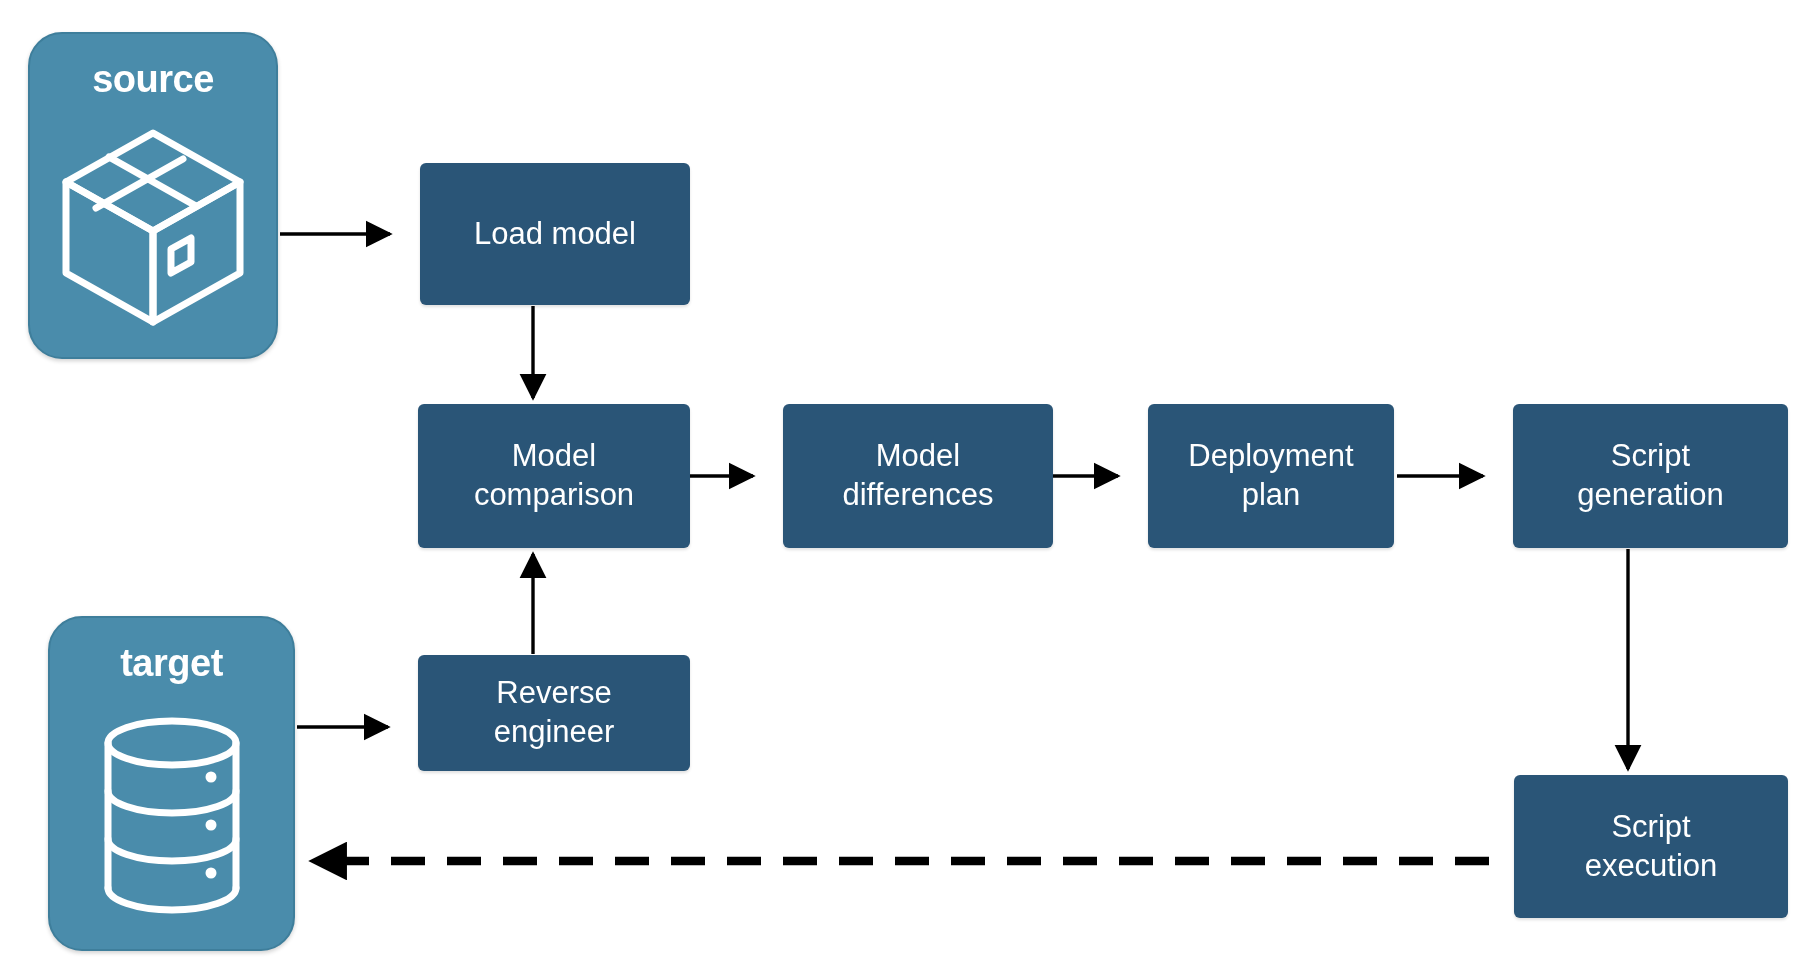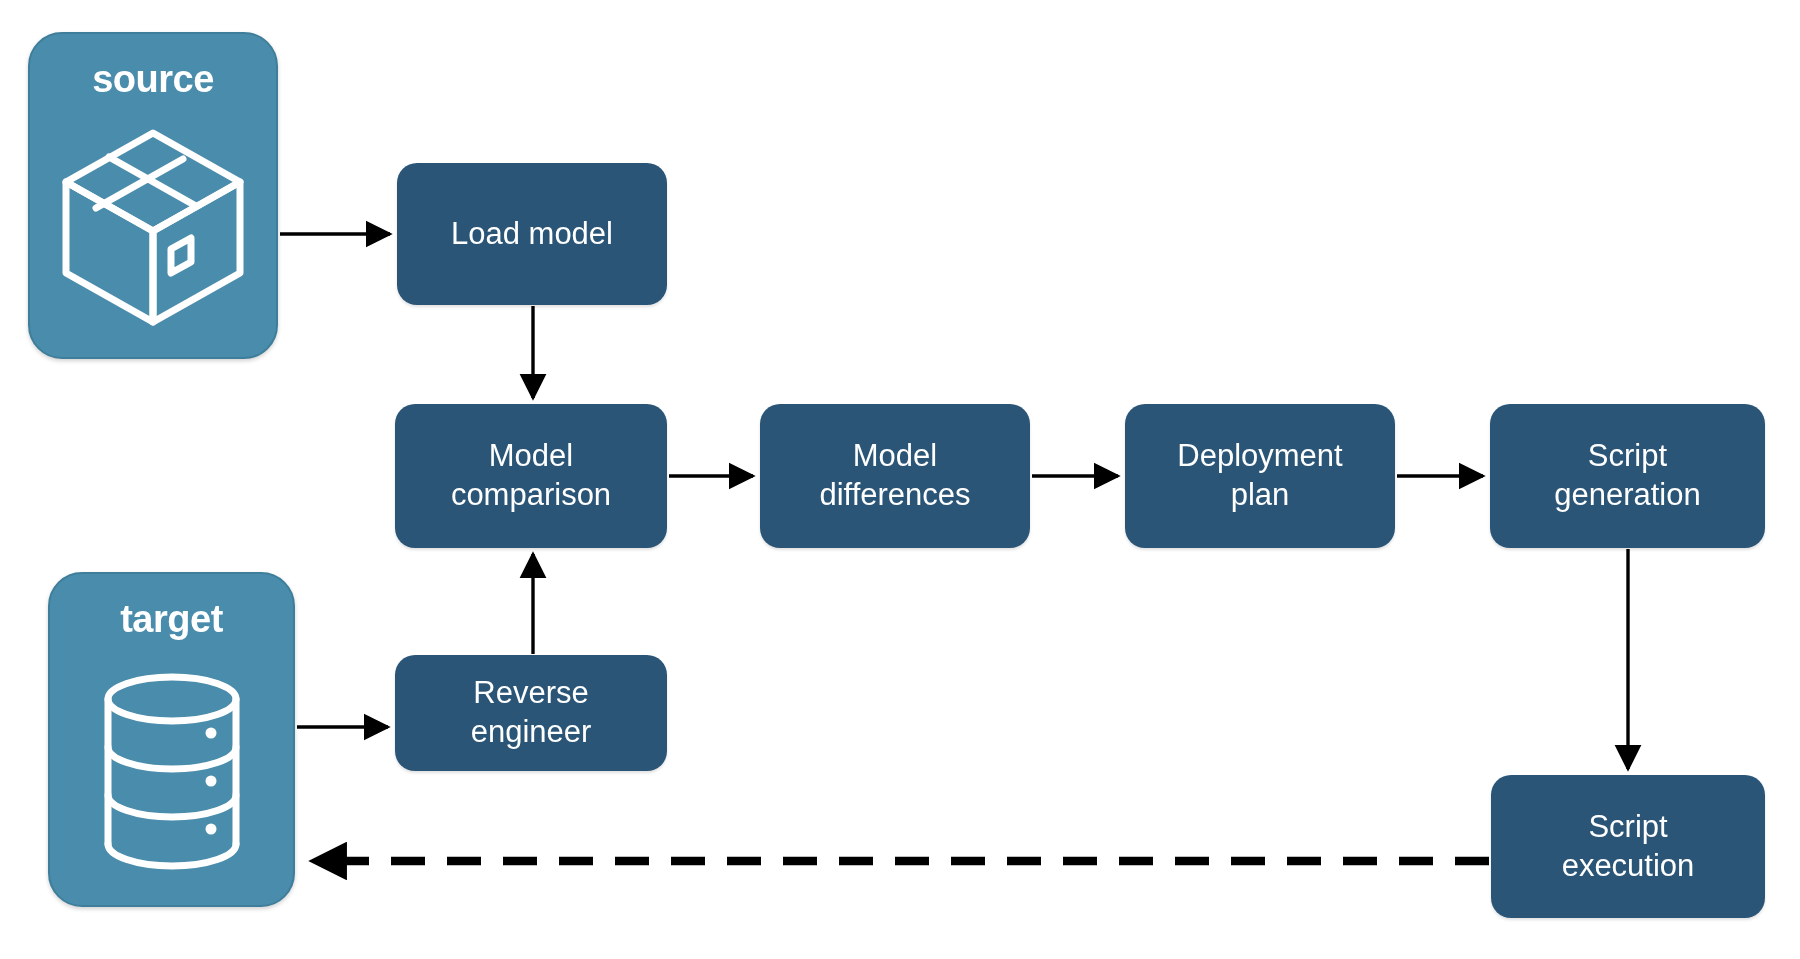--- a/index.html
+++ b/index.html
@@ -52,31 +52,32 @@
     display: flex;
     align-items: center;
     justify-content: center;
     width: 100%;
   }
 
   
   .node-box {
     position: absolute;
     background: #2a5577;
-    border-radius: 20px;
+    border-radius: 6px;
     box-sizing: border-box;
     display: flex;
     align-items: center;
     justify-content: center;
     text-align: center;
     color: #ffffff;
     font-size: 31px;
     line-height: 1.25;
     padding: 20px 10px;
     box-shadow: 0 2px 3px rgba(0,0,0,0.12);
+    margin-left: 23px;
   }
   .node-label { display: block; white-space: pre-line; }
 </style>
 </head>
 <body>
 
 <div id="canvas">
 
   <svg id="edges" viewBox="0 0 1800 959" xmlns="http://www.w3.org/2000/svg">
     <defs>
@@ -137,21 +138,21 @@
         <path d="M95 106 L95 197 L182 148 L182 57 Z"></path>
 
         <path d="M51 32 L138 81"></path>
         <path d="M38 83 L125 34"></path>
 
         <path d="M113 124 L133 113 L133 137 L113 148 Z"></path>
       </svg>
     </div>
   </div>
 
-  <div class="endpoint-card" style="left:48px; top:572px; width:247px; height:335px;">
+  <div class="endpoint-card" style="left:48px; top:616px; width:247px; height:335px;">
     <div class="endpoint-title">target</div>
     <div class="endpoint-glyph">
       <svg width="160" height="205" viewBox="0 0 160 205" xmlns="http://www.w3.org/2000/svg" fill="none" stroke="#ffffff" stroke-width="7" stroke-linejoin="round" stroke-linecap="round">
         <ellipse cx="80" cy="30" rx="64" ry="22"></ellipse>
         <path d="M16 30 L16 175"></path>
         <path d="M144 30 L144 175"></path>
         <path d="M16 175 A64 22 0 0 0 144 175"></path>
         <path d="M16 78 A64 22 0 0 0 144 78"></path>
         <path d="M16 126 A64 22 0 0 0 144 126"></path>
         <circle cx="119" cy="64" r="5.5" fill="#ffffff" stroke="none"></circle>
@@ -168,21 +169,21 @@
   <div class="node-box" style="left:395px; top:404px; width:272px; height:144px;">
     <span class="node-label">Model
 comparison</span>
   </div>
 
   <div class="node-box" style="left:760px; top:404px; width:270px; height:144px;">
     <span class="node-label">Model
 differences</span>
   </div>
 
-  <div class="node-box" style="left:1125px; top:404px; width:270px; height:144px;">
+  <div class="node-box" style="left:1125px; top:404px; width:246px; height:144px;">
     <span class="node-label">Deployment
 plan</span>
   </div>
 
   <div class="node-box" style="left:1490px; top:404px; width:275px; height:144px;">
     <span class="node-label">Script
 generation</span>
   </div>
 
   <div class="node-box" style="left:395px; top:655px; width:272px; height:116px;">

